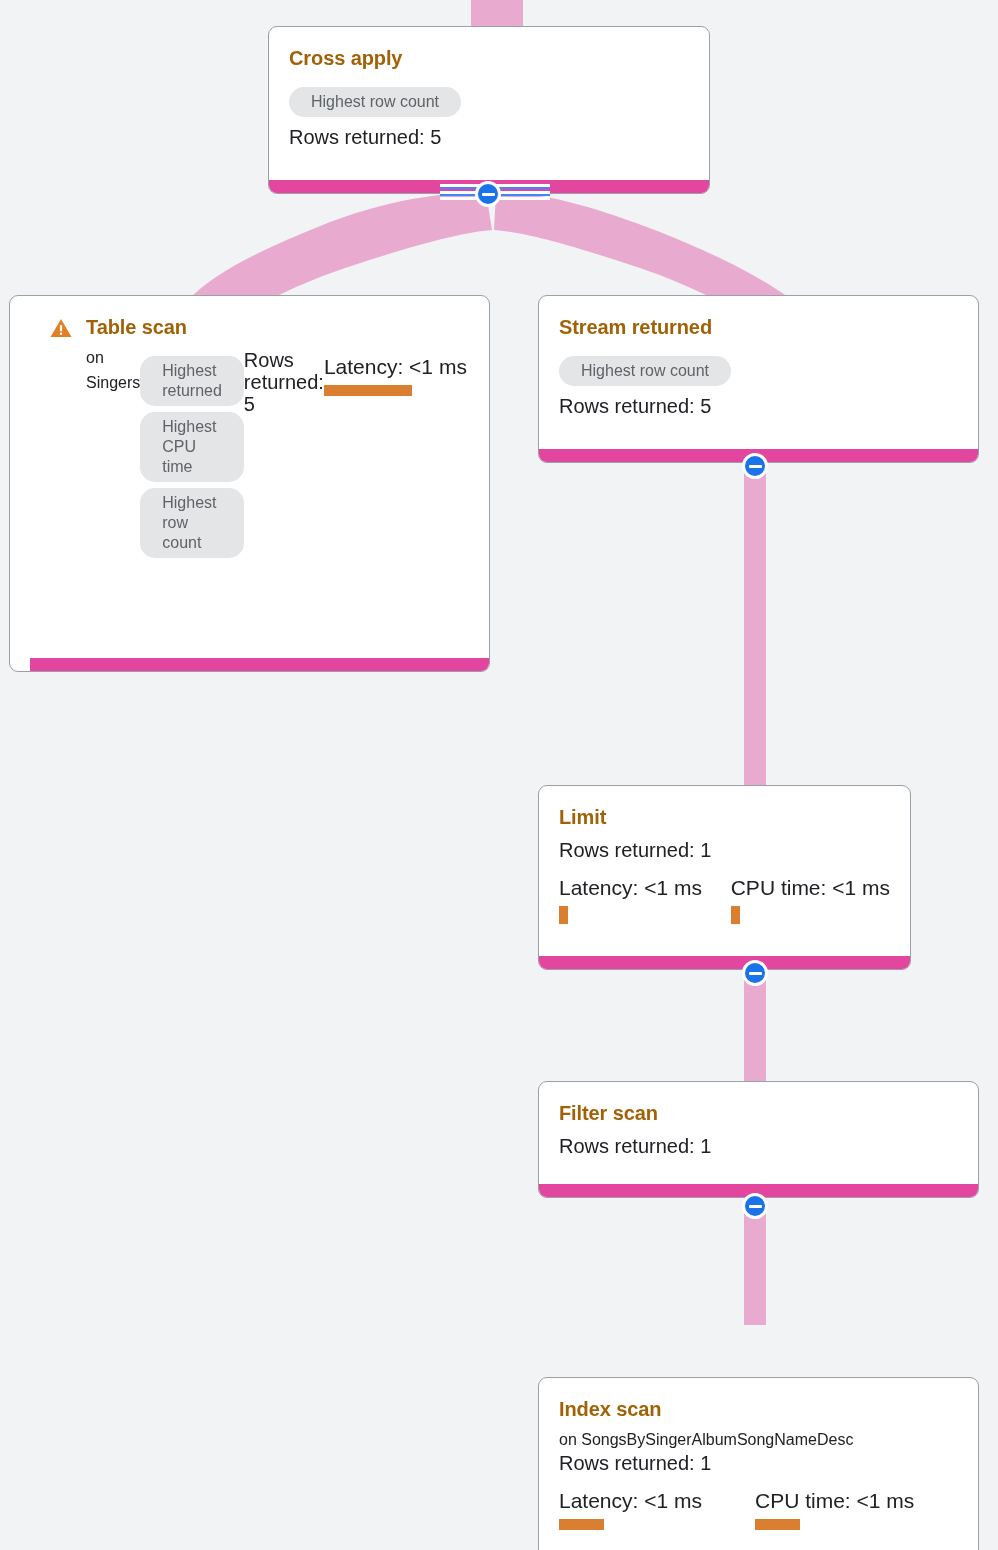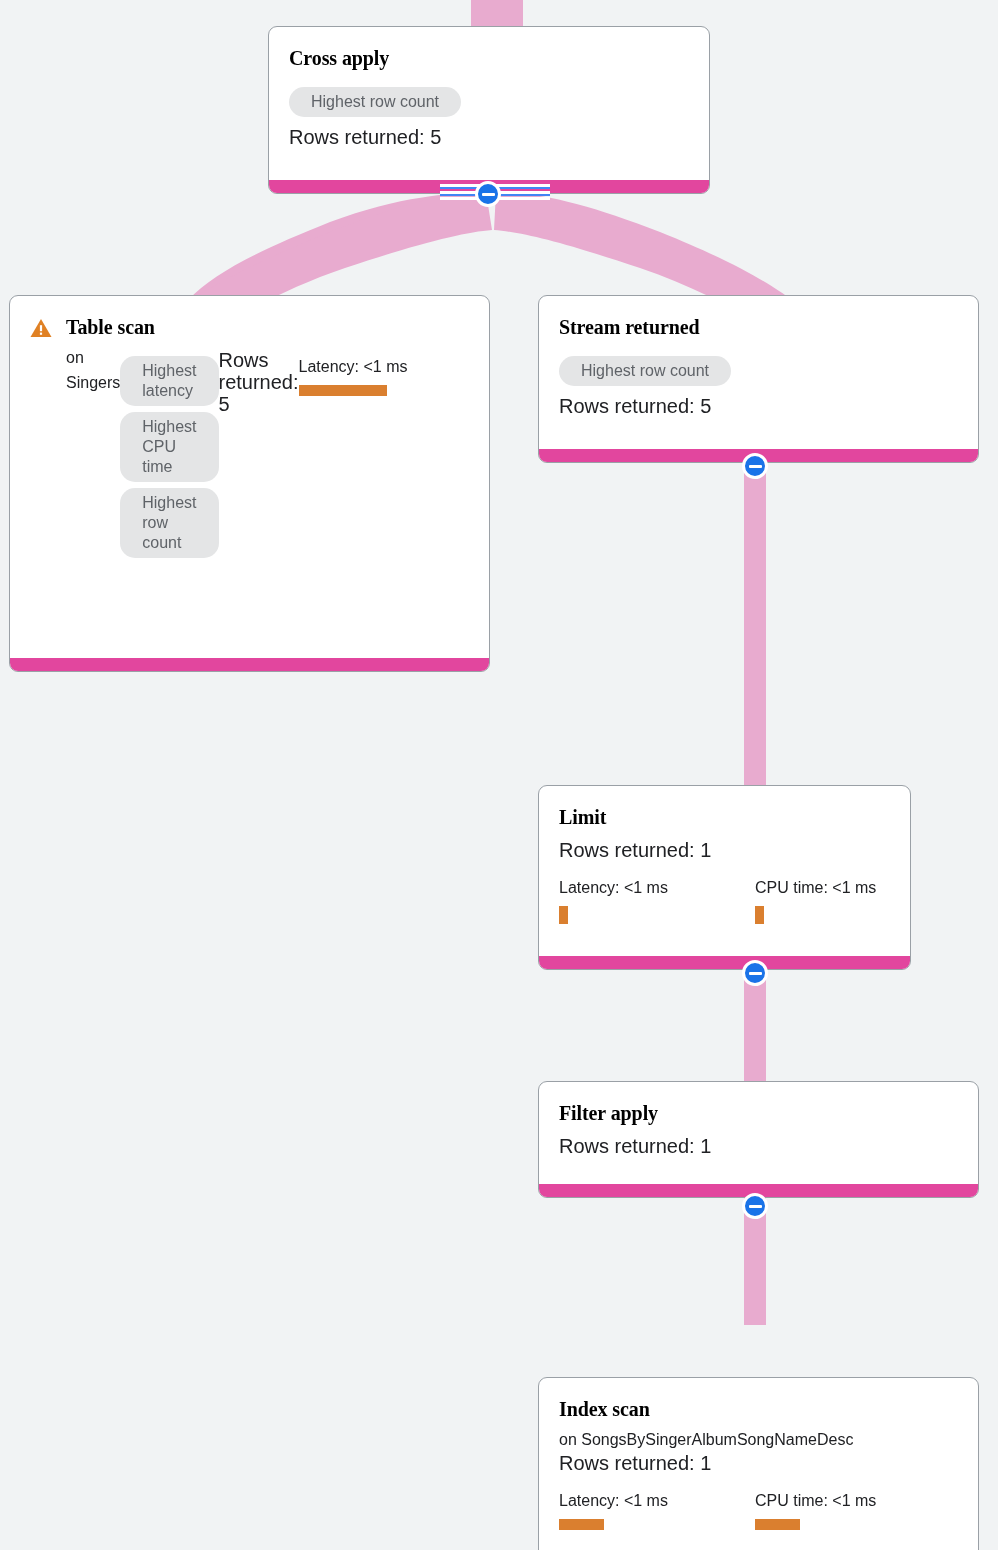--- a/index.html
+++ b/index.html
@@ -34,24 +34,23 @@
     flex: 0 0 auto;
     height: 13px;
     background: #e2469e;
   }
 
   .node-head { display: flex; align-items: flex-start; gap: 14px; }
   .warn-icon { flex: 0 0 auto; margin-top: 4px; }
   .node-title {
     font-size: 20px;
     font-weight: bold;
-    color: #000000;
+    color: #a16207;
     letter-spacing: -0.1px;
     line-height: 26px;
-    font-family: Liberation Serif, serif;
   }
   .node-sub {
     font-size: 16px;
     color: #202124;
     line-height: 25px;
     margin-top: 5px;
   }
   .node-sub.muted { color: #6e7276; margin-top: 0; }
 
   .chips { display: flex; flex-direction: column; align-items: flex-start; gap: 6px; margin-top: 16px; }
@@ -65,21 +64,21 @@
   }
   .rows {
     font-size: 20px;
     color: #202124;
     margin-top: 9px;
     line-height: 22px;
   }
 
   .metrics { display: flex; margin-top: 17px; }
   .metric { }
-  .metric-label { font-size: 16px; color: #202124; line-height: 20px; white-space: nowrap; }
+  .metric-label { font-size: 21px; color: #202124; line-height: 20px; white-space: nowrap; }
   .metric-bar { height: 11px; background: #da7f2f; margin-top: 8px; }
 
   
   .toggle {
     position: absolute;
     width: 26px; height: 26px;
     border-radius: 50%;
     background: #1a73e8;
     border: 3px solid #ffffff;
     display: flex; align-items: center; justify-content: center;
@@ -151,34 +150,34 @@
       </div>
       <div class="chips">
         <div class="chip">Highest row count</div>
       </div>
       <div class="rows">Rows returned: 5</div>
     </div>
     <div class="node-accent"></div>
   </div>
   <div class="toggle" style="left:475px; top:181px;"></div>
 
-  <div class="node" style="left:9px; top:295px; width:481px; height:377px;">
+  <div class="node" style="left:9px; top:295px; width:481px; height:377px;padding-left:20px;">
     <div class="node-body">
       <div class="node-head">
         <svg class="warn-icon" width="22" height="20" viewBox="0 0 22 20">
           <path d="M11 1 L21.5 19 L0.5 19 Z" fill="#e08124"></path>
           <rect x="9.9" y="7.2" width="2.2" height="6" fill="#ffffff"></rect>
           <rect x="9.9" y="14.6" width="2.2" height="2.2" fill="#ffffff"></rect>
         </svg>
         <div class="node-title">Table scan</div>
       </div>
       <div style="padding-left:36px; display:flex; flex-direction:row;">
         <div class="node-sub">on Singers</div>
         <div class="chips">
-          <div class="chip">Highest latency</div>
+          <div class="chip">Highest returned</div>
           <div class="chip">Highest CPU time</div>
           <div class="chip">Highest row count</div>
         </div>
         <div class="rows">Rows returned: 5</div>
         <div class="metrics">
           <div class="metric" style="width:193px;">
             <div class="metric-label">Latency: &lt;1 ms</div>
             <div class="metric-bar" style="width:88px;"></div>
           </div>
           <div class="metric">
@@ -222,21 +221,21 @@
         </div>
       </div>
     </div>
     <div class="node-accent"></div>
   </div>
   <div class="toggle" style="left:742px; top:960px;"></div>
 
   <div class="node" style="left:538px; top:1081px; width:441px; height:117px;">
     <div class="node-body">
       <div class="node-head">
-        <div class="node-title">Filter apply</div>
+        <div class="node-title">Filter scan</div>
       </div>
       <div class="rows">Rows returned: 1</div>
     </div>
     <div class="node-accent"></div>
   </div>
   <div class="toggle" style="left:742px; top:1193px;"></div>
 
   <div class="node" style="left:538px; top:1377px; width:441px; height:218px;">
     <div class="node-body">
       <div class="node-head">

